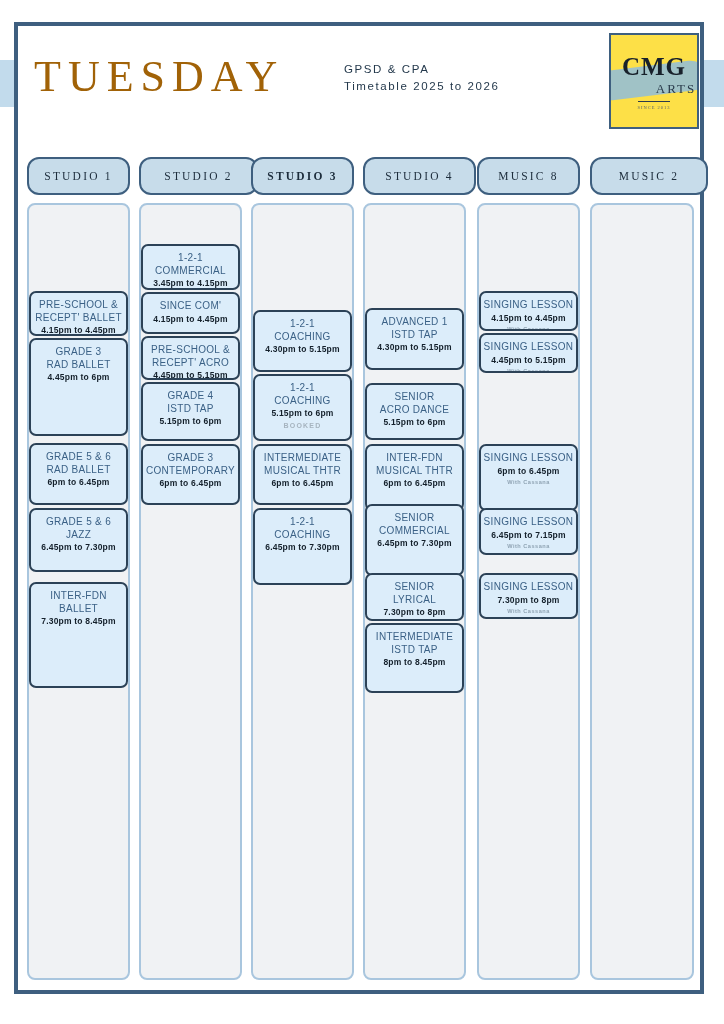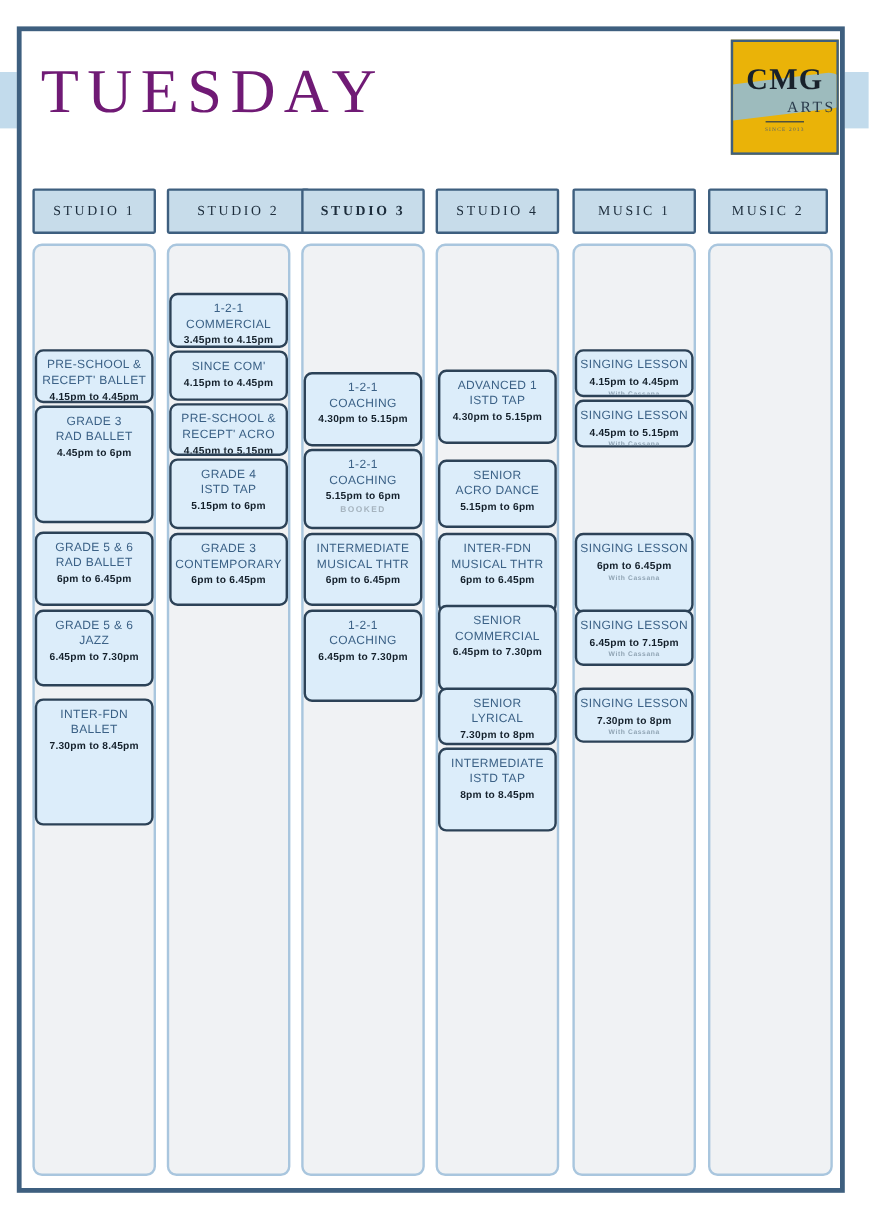--- a/index.html
+++ b/index.html
@@ -36,23 +36,23 @@
     position: absolute;
     left: 0; top: 60px;
     width: 724px; height: 47px;
     background: #c2dbec;
   }
   .day-title {
     position: absolute;
     left: 34px; top: 49px;
     width: 300px;
     font-family: "Liberation Serif", serif;
-    font-size: 52px;
+    font-size: 44px;
     letter-spacing: 7px;
-    color: #701a75;
+    color: #a16207;
     font-weight: 400;
     line-height: 56px;
     white-space: nowrap;
   }
   .header-sub {
     position: absolute;
     left: 344px; top: 61px;
     color: #24394c;
     font-size: 11.5px;
     letter-spacing: 1.6px;
@@ -60,21 +60,21 @@
     font-family: "Liberation Sans", sans-serif;
   }
   .header-sub div { white-space: nowrap; }
 
   
   .logo-box {
     position: absolute;
     left: 609px; top: 33px;
     width: 86px; height: 92px;
     border: 2px solid #3e5f7f;
-    background: #eab308;
+    background: #fde047;
     overflow: hidden;
   }
   .logo-brush {
     position: absolute;
     left: -8px; top: 30px;
     width: 104px; height: 30px;
     background: #8fbcdd;
     opacity: .85;
     transform: rotate(-7deg);
     border-radius: 14px 22px 18px 10px;
@@ -114,21 +114,21 @@
     letter-spacing: 1px;
     color: #56636e;
   }
 
   
   .col-head {
     position: absolute;
     top: 157px;
     height: 38px;
     border: 2.5px solid #3e5f7f;
-    border-radius: 2px;
+    border-radius: 12px;
     background: #c7dcea;
     box-sizing: border-box;
     display: flex;
     align-items: center;
     justify-content: center;
     font-family: "Liberation Serif", serif;
     font-size: 11.5px;
     letter-spacing: 2.2px;
     color: #1d2d3c;
     white-space: nowrap;
@@ -190,20 +190,24 @@
 <body>
 
 <div id="page">
 
   <div class="header-band"></div>
 
   <div class="outer-frame"></div>
 
   <div class="day-title">TUESDAY</div>
 
+  <div class="header-sub">
+    <div>GPSD &amp; CPA</div>
+    <div>Timetable 2025 to 2026</div>
+  </div>
 
   <div class="logo-box">
     <div class="logo-brush"></div>
     <div class="logo-cmg">CMG</div>
     <div class="logo-arts">ARTS</div>
     <div class="logo-rule"></div>
     <div class="logo-since">SINCE 2013</div>
   </div>
 
   <div id="grid">
@@ -263,21 +267,21 @@
         <div class="note">BOOKED</div>
       </div>
       <div class="card" style="left: 253px; width: 99px; top: 444px; height: 61px;">
         <div class="ttl">INTERMEDIATE<br>MUSICAL THTR</div>
         <div class="tim">6pm to 6.45pm</div>
       </div>
       <div class="card" style="left: 253px; width: 99px; top: 508px; height: 77px;">
         <div class="ttl">1-2-1<br>COACHING</div>
         <div class="tim">6.45pm to 7.30pm</div>
       </div>
-      <div class="col-head" style="left: 363px; width: 103px;">STUDIO 4</div>
+      <div class="col-head" style="left: 363px; width: 113px;">STUDIO 4</div>
       <div class="col-body" style="left: 363px; width: 103px;"></div>
       <div class="card" style="left: 365px; width: 99px; top: 308px; height: 62px;">
         <div class="ttl">ADVANCED 1<br>ISTD TAP</div>
         <div class="tim">4.30pm to 5.15pm</div>
       </div>
       <div class="card" style="left: 365px; width: 99px; top: 383px; height: 57px;">
         <div class="ttl">SENIOR<br>ACRO DANCE</div>
         <div class="tim">5.15pm to 6pm</div>
       </div>
       <div class="card" style="left: 365px; width: 99px; top: 444px; height: 67px;">
@@ -289,21 +293,21 @@
         <div class="tim">6.45pm to 7.30pm</div>
       </div>
       <div class="card" style="left: 365px; width: 99px; top: 573px; height: 48px;">
         <div class="ttl">SENIOR<br>LYRICAL</div>
         <div class="tim">7.30pm to 8pm</div>
       </div>
       <div class="card" style="left: 365px; width: 99px; top: 623px; height: 70px;">
         <div class="ttl">INTERMEDIATE<br>ISTD TAP</div>
         <div class="tim">8pm to 8.45pm</div>
       </div>
-      <div class="col-head" style="left: 477px; width: 103px;">MUSIC 1</div>
+      <div class="col-head" style="left: 477px; width: 103px;">MUSIC 8</div>
       <div class="col-body" style="left: 477px; width: 103px;"></div>
       <div class="card" style="left: 479px; width: 99px; top: 291px; height: 40px;">
         <div class="ttl">SINGING LESSON</div>
         <div class="tim">4.15pm to 4.45pm</div>
         <div class="tutor">With Cassana</div>
       </div>
       <div class="card" style="left: 479px; width: 99px; top: 333px; height: 40px;">
         <div class="ttl">SINGING LESSON</div>
         <div class="tim">4.45pm to 5.15pm</div>
         <div class="tutor">With Cassana</div>
@@ -316,17 +320,17 @@
       <div class="card" style="left: 479px; width: 99px; top: 508px; height: 47px;">
         <div class="ttl">SINGING LESSON</div>
         <div class="tim">6.45pm to 7.15pm</div>
         <div class="tutor">With Cassana</div>
       </div>
       <div class="card" style="left: 479px; width: 99px; top: 573px; height: 46px;">
         <div class="ttl">SINGING LESSON</div>
         <div class="tim">7.30pm to 8pm</div>
         <div class="tutor">With Cassana</div>
       </div>
-      <div class="col-head" style="left: 590px; width: 100px;">MUSIC 2</div>
+      <div class="col-head" style="left: 590px; width: 118px;">MUSIC 2</div>
       <div class="col-body" style="left: 590px; width: 104px;"></div>
     </div>
 
 </div>
 
 </body></html>

